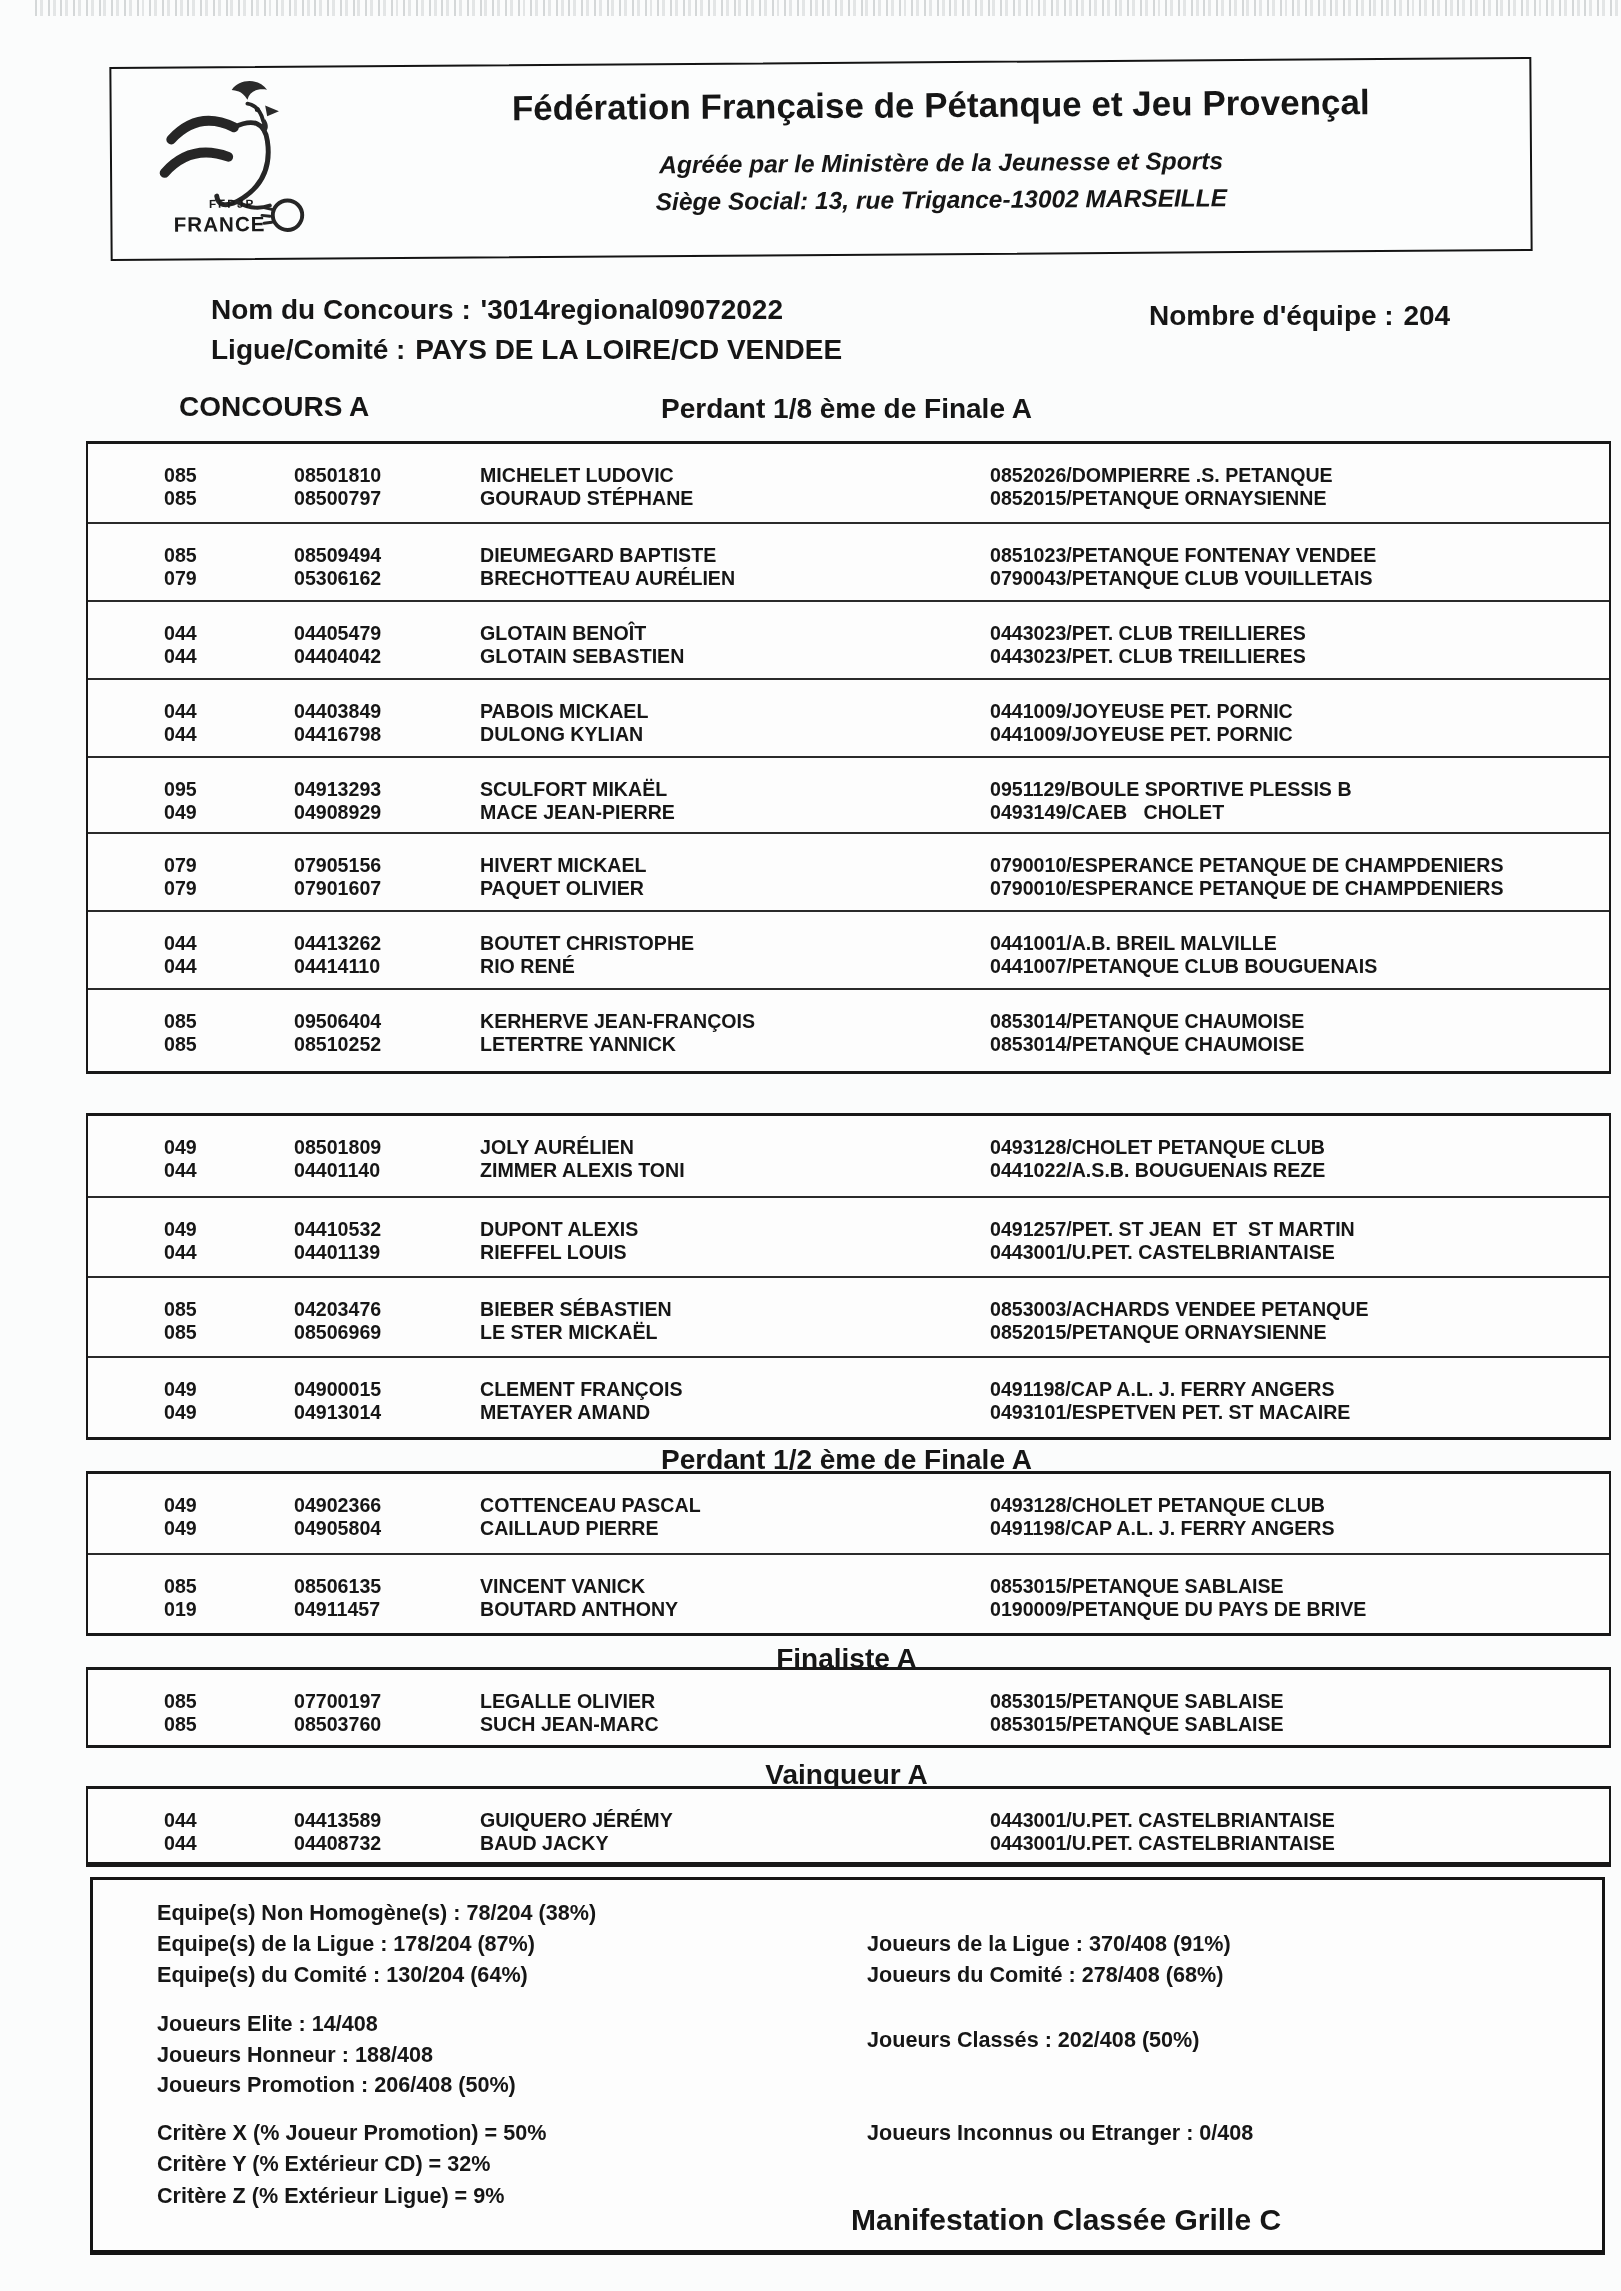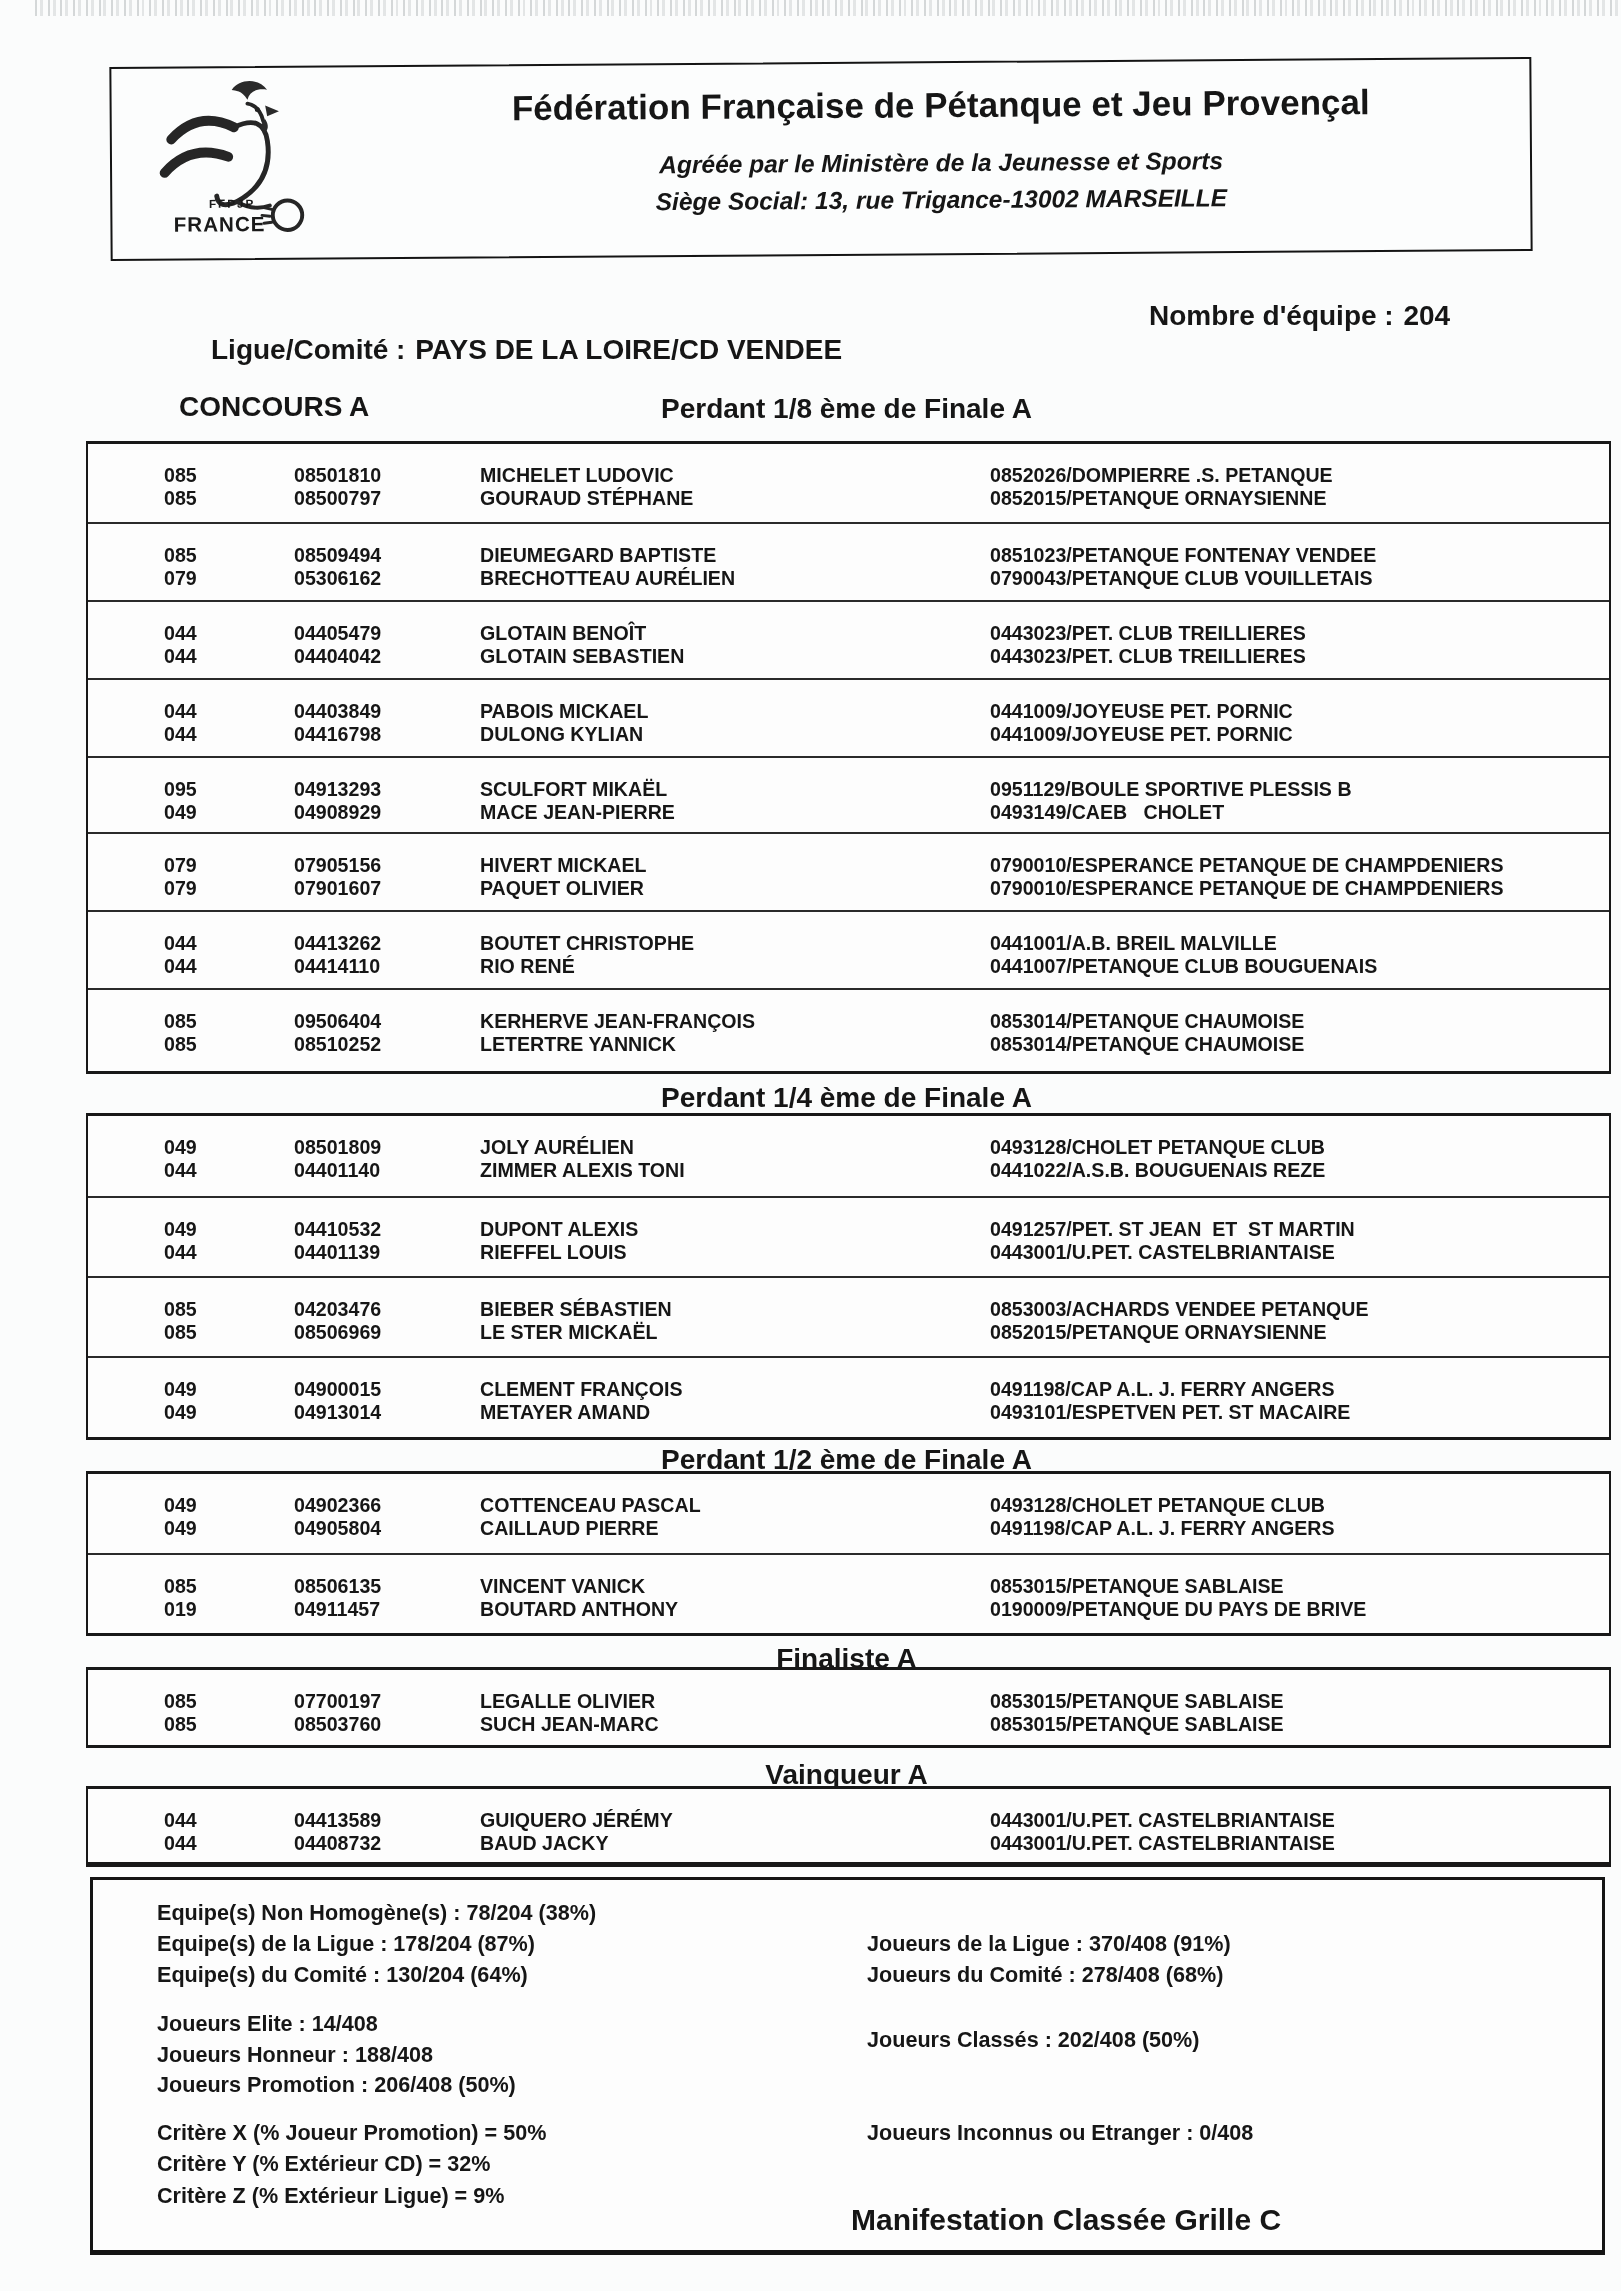--- a/index.html
+++ b/index.html
@@ -85,20 +85,23 @@
         <line x1="128" y1="150" x2="136" y2="149"></line>
       </g>
       <text x="72" y="134" font-size="12" font-weight="bold" letter-spacing="2" fill="#1a1a1a">FFPJP</text>
       <text x="36" y="158" font-size="21" font-weight="bold" letter-spacing="1" fill="#1a1a1a">FRANCE</text>
     </svg>
     <div class="header-title">Fédération Française de Pétanque et Jeu Provençal</div>
     <div class="header-sub header-sub1">Agréée par le Ministère de la Jeunesse et Sports</div>
     <div class="header-sub header-sub2">Siège Social: 13, rue Trigance-13002 MARSEILLE</div>
   </div>
 
+  <div class="meta-line" style="left:211px;top:294px;">
+    <span>Nom du Concours :</span><span class="val">'3014regional09072022</span>
+  </div>
   <div class="meta-line" style="left:1149px;top:300px;">
     <span>Nombre d'équipe :</span><span class="val">204</span>
   </div>
   <div class="meta-line" style="left:211px;top:334px;">
     <span>Ligue/Comité :</span><span class="val">PAYS DE LA LOIRE/CD VENDEE</span>
   </div>
   <div class="concours-a">CONCOURS A</div>
 
   <div class="stats-box"></div>
   <div id="stats-lines">
@@ -226,21 +229,20 @@
           <span class="c-club">0853014/PETANQUE CHAUMOISE</span>
         </div>
         <div class="prow">
           <span class="c-dept">085</span>
           <span class="c-lic">08510252</span>
           <span class="c-name">LETERTRE YANNICK</span>
           <span class="c-club">0853014/PETANQUE CHAUMOISE</span>
         </div>
       </div>
     </div>
-    <div class="section-title" style="top: 1082px;">Perdant 1/4 ème de Finale A</div>
     <div class="bracket-box" style="top: 1113px; height: 321px; border-bottom-width: 3.9px;">
       <div class="team" style="height: 80px;">
         <div class="prow">
           <span class="c-dept">049</span>
           <span class="c-lic">08501809</span>
           <span class="c-name">JOLY AURÉLIEN</span>
           <span class="c-club">0493128/CHOLET PETANQUE CLUB</span>
         </div>
         <div class="prow">
           <span class="c-dept">044</span>

